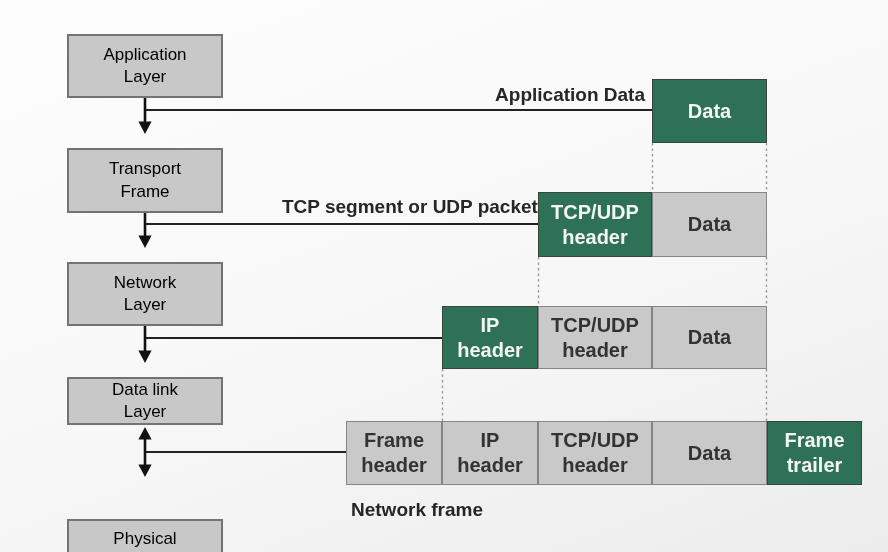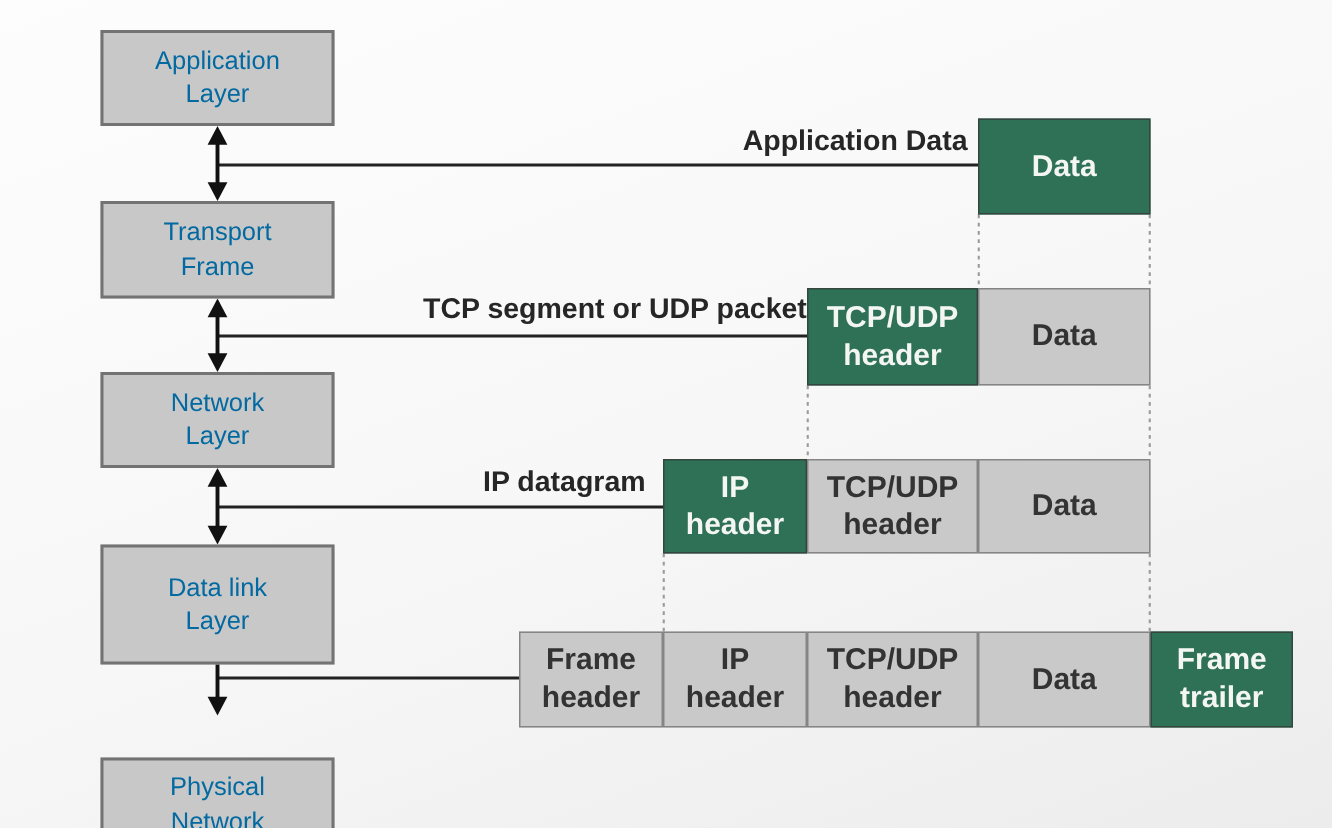--- a/index.html
+++ b/index.html
@@ -25,24 +25,25 @@
     position: absolute;
     left: 67px;
     width: 156px;
     background: #c8c8c8;
     border: 2px solid #737373;
     box-sizing: border-box;
     display: flex;
     align-items: center;
     justify-content: center;
     text-align: center;
-    color: #0369a1;
+    color: #000000;
     font-size: 17px;
     line-height: 1.32;
     white-space: pre-line;
+    margin-top: 14px;
   }
   .pkt {
     position: absolute;
     box-sizing: border-box;
     display: flex;
     align-items: center;
     justify-content: center;
     text-align: center;
     font-weight: bold;
     font-size: 20px;
@@ -110,21 +111,21 @@
       <line x1="766.5" y1="369" x2="766.5" y2="421"></line>
     </g>
   </svg>
 
   <div class="layer-box" style="top:20px;height:64px;">Application
 Layer</div>
   <div class="layer-box" style="top:134px;height:65px;">Transport
 Frame</div>
   <div class="layer-box" style="top:248px;height:64px;">Network
 Layer</div>
-  <div class="layer-box" style="top:363px;height:80px;">Data link
+  <div class="layer-box" style="top:363px;height:48px;">Data link
 Layer</div>
   <div class="layer-box" style="top:505px;height:63px;">Physical
 Network</div>
 
   <div class="pkt green" style="left:652px;top:79px;width:115px;height:64px;">Data</div>
 
   <div class="pkt green" style="left:538px;top:192px;width:114px;height:65px;">TCP/UDP
 header</div>
   <div class="pkt gray" style="left:652px;top:192px;width:115px;height:65px;">Data</div>
 
@@ -139,15 +140,15 @@
   <div class="pkt gray" style="left:442px;top:421px;width:96px;height:64px;">IP
 header</div>
   <div class="pkt gray" style="left:538px;top:421px;width:114px;height:64px;">TCP/UDP
 header</div>
   <div class="pkt gray" style="left:652px;top:421px;width:115px;height:64px;">Data</div>
   <div class="pkt green" style="left:767px;top:421px;width:95px;height:64px;">Frame
 trailer</div>
 
   <div class="flow-label" style="left:282px;top:196px;">TCP segment  or UDP packet</div>
   <div class="flow-label right-align" style="left:420px;top:84px;width:225px;">Application Data</div>
-  <div class="flow-label" style="left:322px;top:311px;">IP datagram</div>
+  <div class="flow-label" style="left:351px;top:499px;">Network frame</div>
 
 </div>
 
 </body></html>

